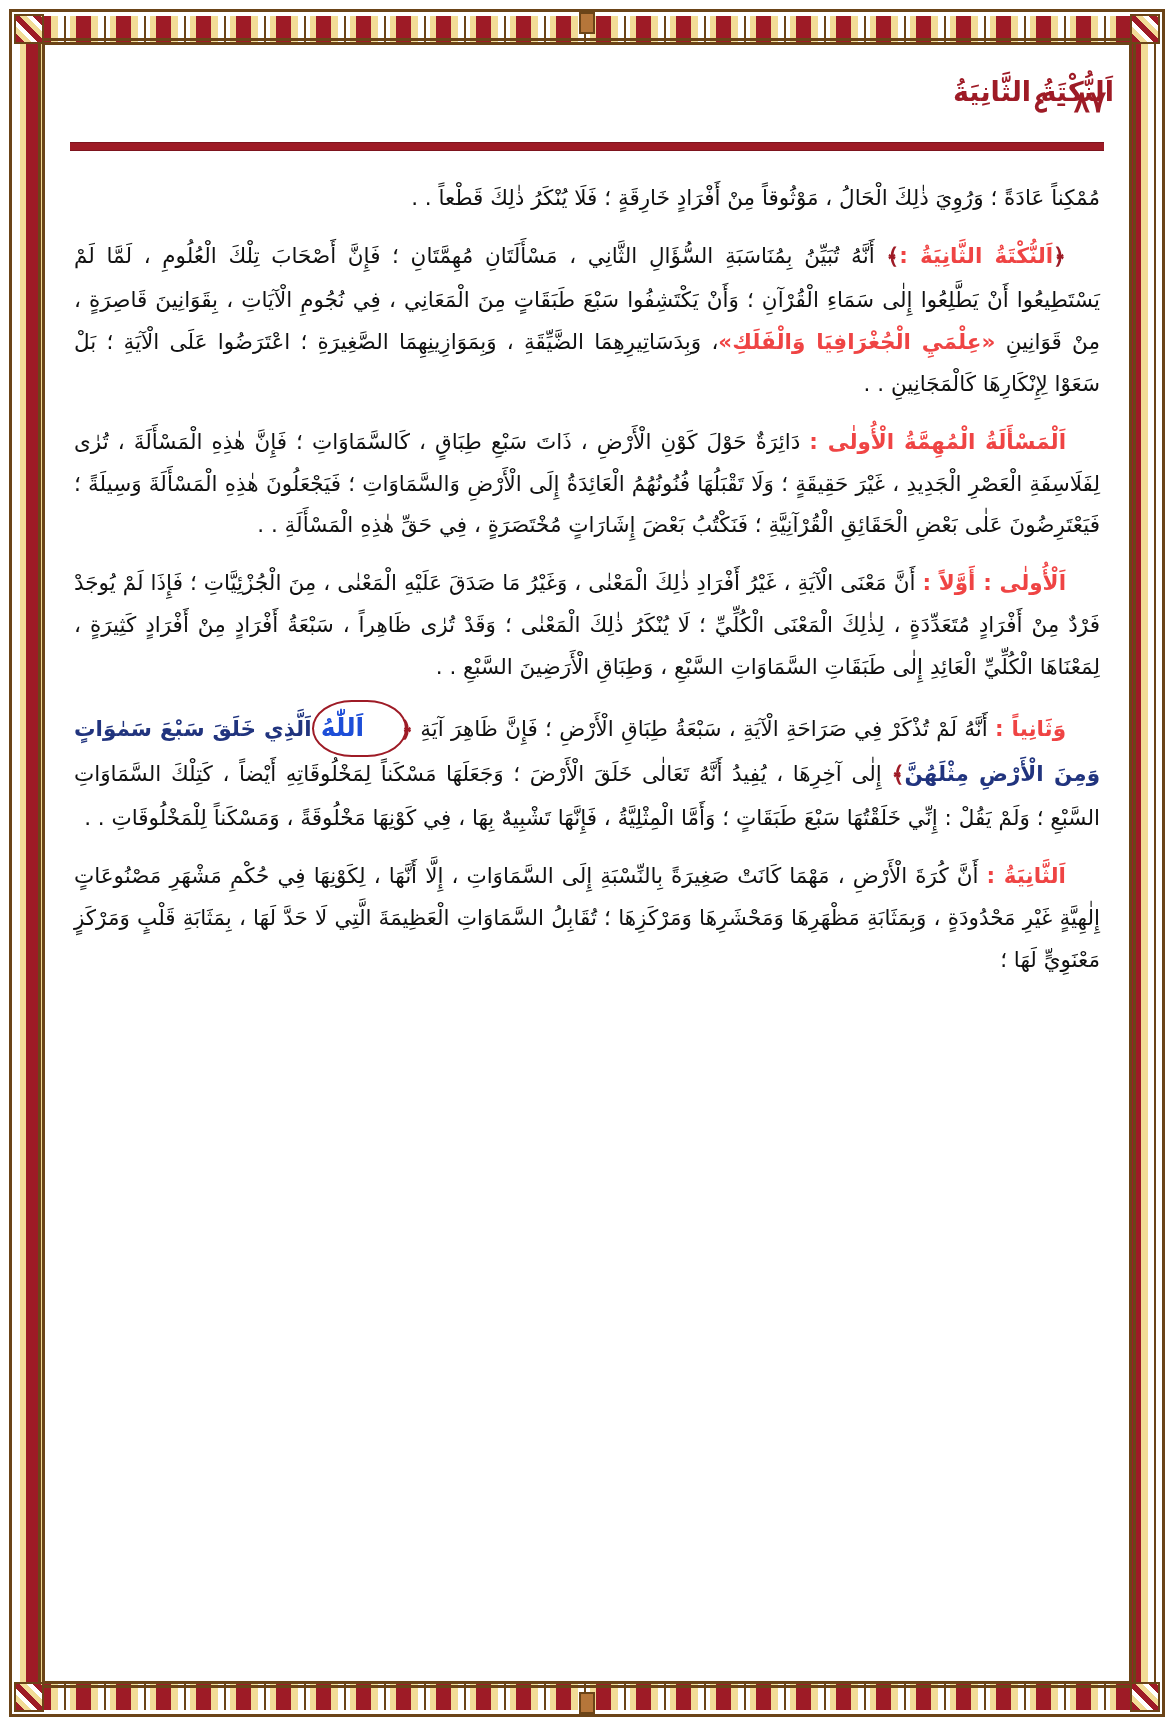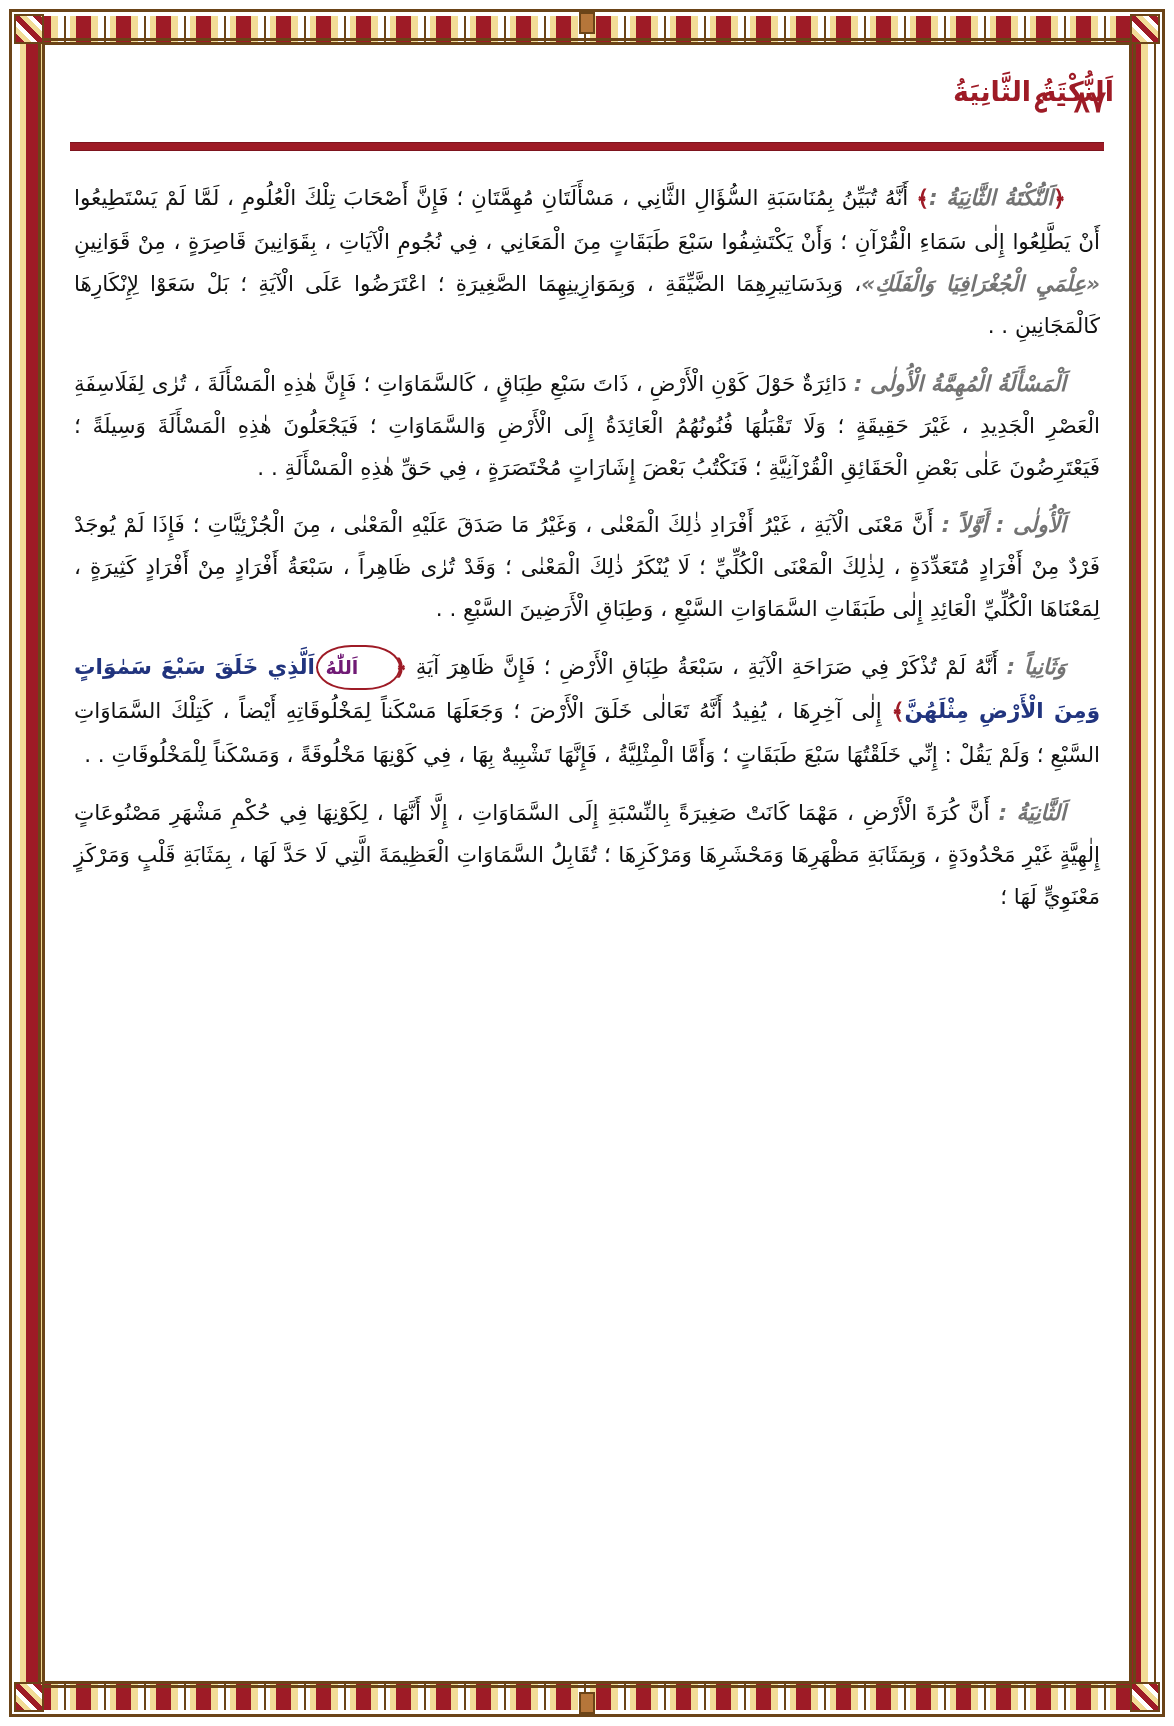--- a/index.html
+++ b/index.html
@@ -150,36 +150,36 @@
     line-height: 1.95;
     color: #111111;
     font-family: "DejaVu Sans", "Liberation Sans", sans-serif;
   }
   .para {
     margin: 0 0 16px 0;
     text-indent: 0;
   }
   .para.ind { text-indent: 34px; }
 
-  .red      { color: #737373; font-weight: bold; font-style: italic; }
+  .red      { color: #ef4444; font-weight: bold; }
   .blue     { color: #21347e; font-weight: bold; }
 
   
   .floral {
     color: #9e1b26;
     font-size: 22px;
     font-weight: bold;
     vertical-align: -1px;
   }
   .lafz-allah {
     display: inline-block;
     position: relative;
-    color: #701a75;
-    font-weight: bold;
-    font-size: 19px;
+    color: #1d4ed8;
+    font-weight: bold;
+    font-size: 25px;
     padding: 0 2px;
   }
   .lafz-allah::before {
     content: "";
     position: absolute;
     left: -7px; right: -7px; top: -4px; bottom: -4px;
     border: 2px solid #9e1b26;
     border-radius: 50% 50% 50% 50% / 60% 60% 60% 60%;
     pointer-events: none;
   }
@@ -203,20 +203,21 @@
   <div class="content">
 
     <div class="page-header">
       <div class="folio">٨٧ - ٤</div>
       <div class="header-title">اَلنُّكْتَةُ الثَّانِيَةُ</div>
     </div>
     <div class="header-rule"></div>
 
     <div class="body-text">
 
+      <p class="para">مُمْكِناً عَادَةً ؛ وَرُوِيَ ذٰلِكَ الْحَالُ ، مَوْثُوقاً مِنْ أَفْرَادٍ خَارِقَةٍ ؛ فَلَا يُنْكَرُ ذٰلِكَ قَطْعاً . .</p>
 
       <p class="para ind">
         <span class="floral">﴿</span><span class="red">اَلنُّكْتَةُ الثَّانِيَةُ :</span><span class="floral">﴾</span>
         <span>أَنَّهُ تُبَيِّنُ بِمُنَاسَبَةِ السُّؤَالِ الثَّانِي ، مَسْأَلَتَانِ مُهِمَّتَانِ ؛ فَإِنَّ أَصْحَابَ تِلْكَ الْعُلُومِ ، لَمَّا لَمْ يَسْتَطِيعُوا أَنْ يَطَّلِعُوا إِلٰى سَمَاءِ الْقُرْآنِ ؛ وَأَنْ يَكْتَشِفُوا سَبْعَ طَبَقَاتٍ مِنَ الْمَعَانِي ، فِي نُجُومِ الْآيَاتِ ، بِقَوَانِينَ قَاصِرَةٍ ، مِنْ قَوَانِينِ</span>
         <span class="red">«عِلْمَيِ الْجُغْرَافِيَا وَالْفَلَكِ»</span><span>، وَبِدَسَاتِيرِهِمَا الضَّيِّقَةِ ، وَبِمَوَازِينِهِمَا الصَّغِيرَةِ ؛ اعْتَرَضُوا عَلَى الْآيَةِ ؛ بَلْ سَعَوْا لِإِنْكَارِهَا كَالْمَجَانِينِ . .</span>
       </p>
 
       <p class="para ind">
         <span class="red">اَلْمَسْأَلَةُ الْمُهِمَّةُ الْأُولٰى :</span>
         <span>دَائِرَةٌ حَوْلَ كَوْنِ الْأَرْضِ ، ذَاتَ سَبْعِ طِبَاقٍ ، كَالسَّمَاوَاتِ ؛ فَإِنَّ هٰذِهِ الْمَسْأَلَةَ ، تُرٰى لِفَلَاسِفَةِ الْعَصْرِ الْجَدِيدِ ، غَيْرَ حَقِيقَةٍ ؛ وَلَا تَقْبَلُهَا فُنُونُهُمُ الْعَائِدَةُ إِلَى الْأَرْضِ وَالسَّمَاوَاتِ ؛ فَيَجْعَلُونَ هٰذِهِ الْمَسْأَلَةَ وَسِيلَةً ؛ فَيَعْتَرِضُونَ عَلٰى بَعْضِ الْحَقَائِقِ الْقُرْآنِيَّةِ ؛ فَنَكْتُبُ بَعْضَ إِشَارَاتٍ مُخْتَصَرَةٍ ، فِي حَقِّ هٰذِهِ الْمَسْأَلَةِ . .</span>

